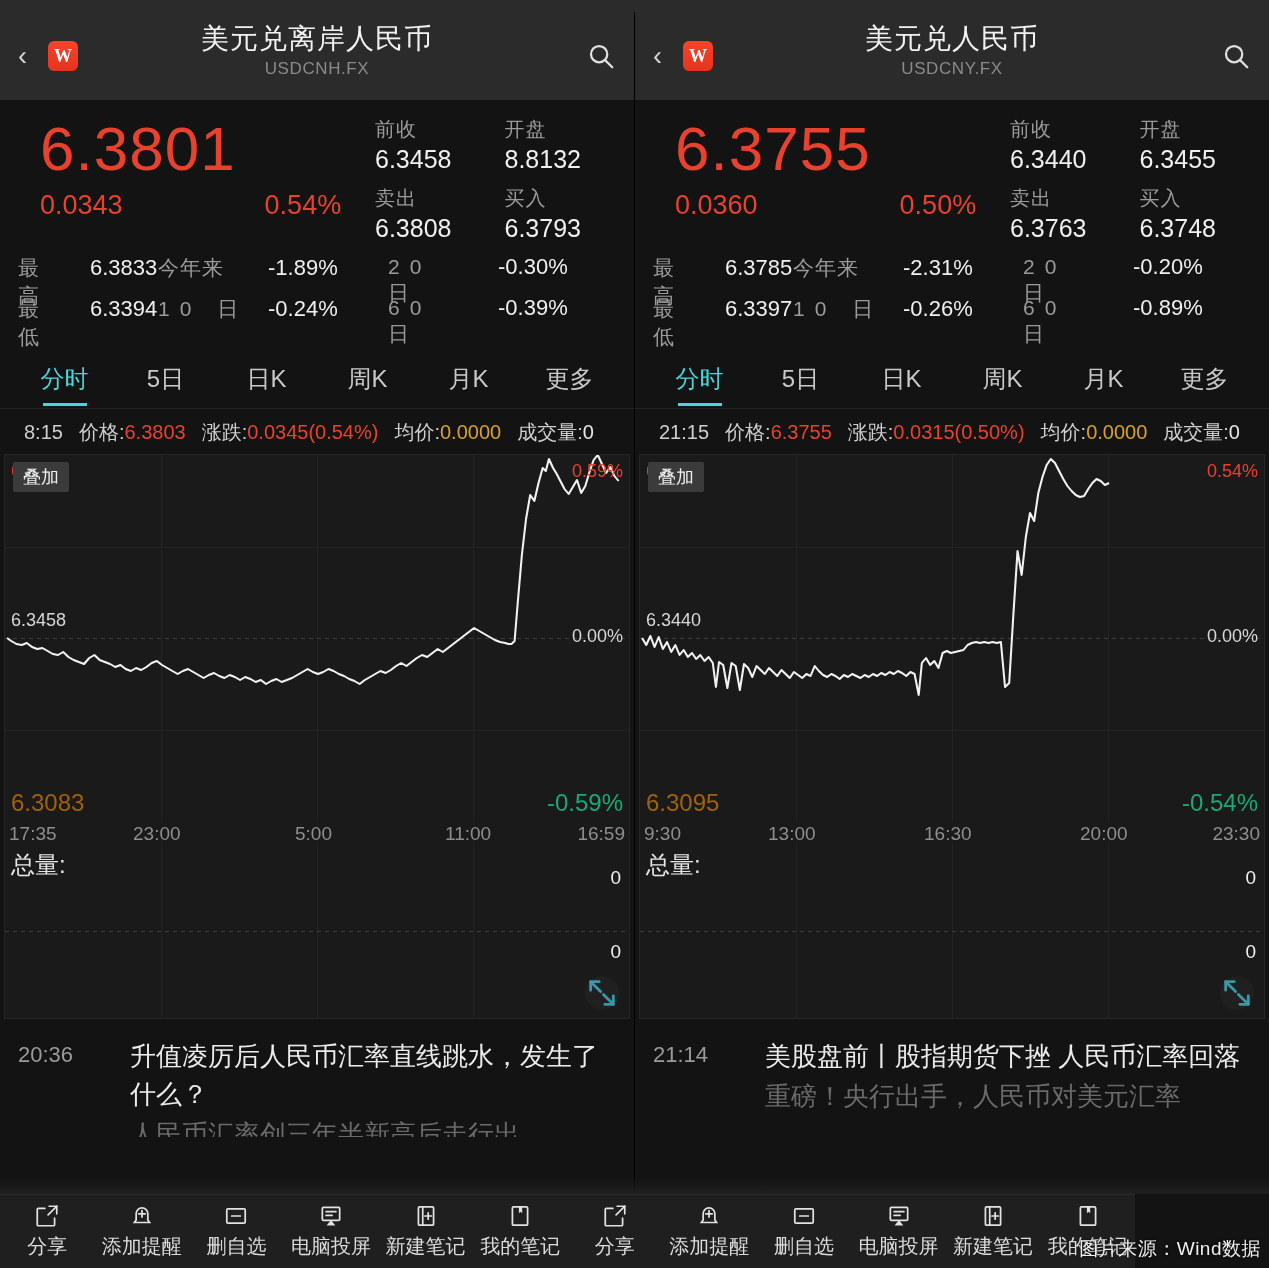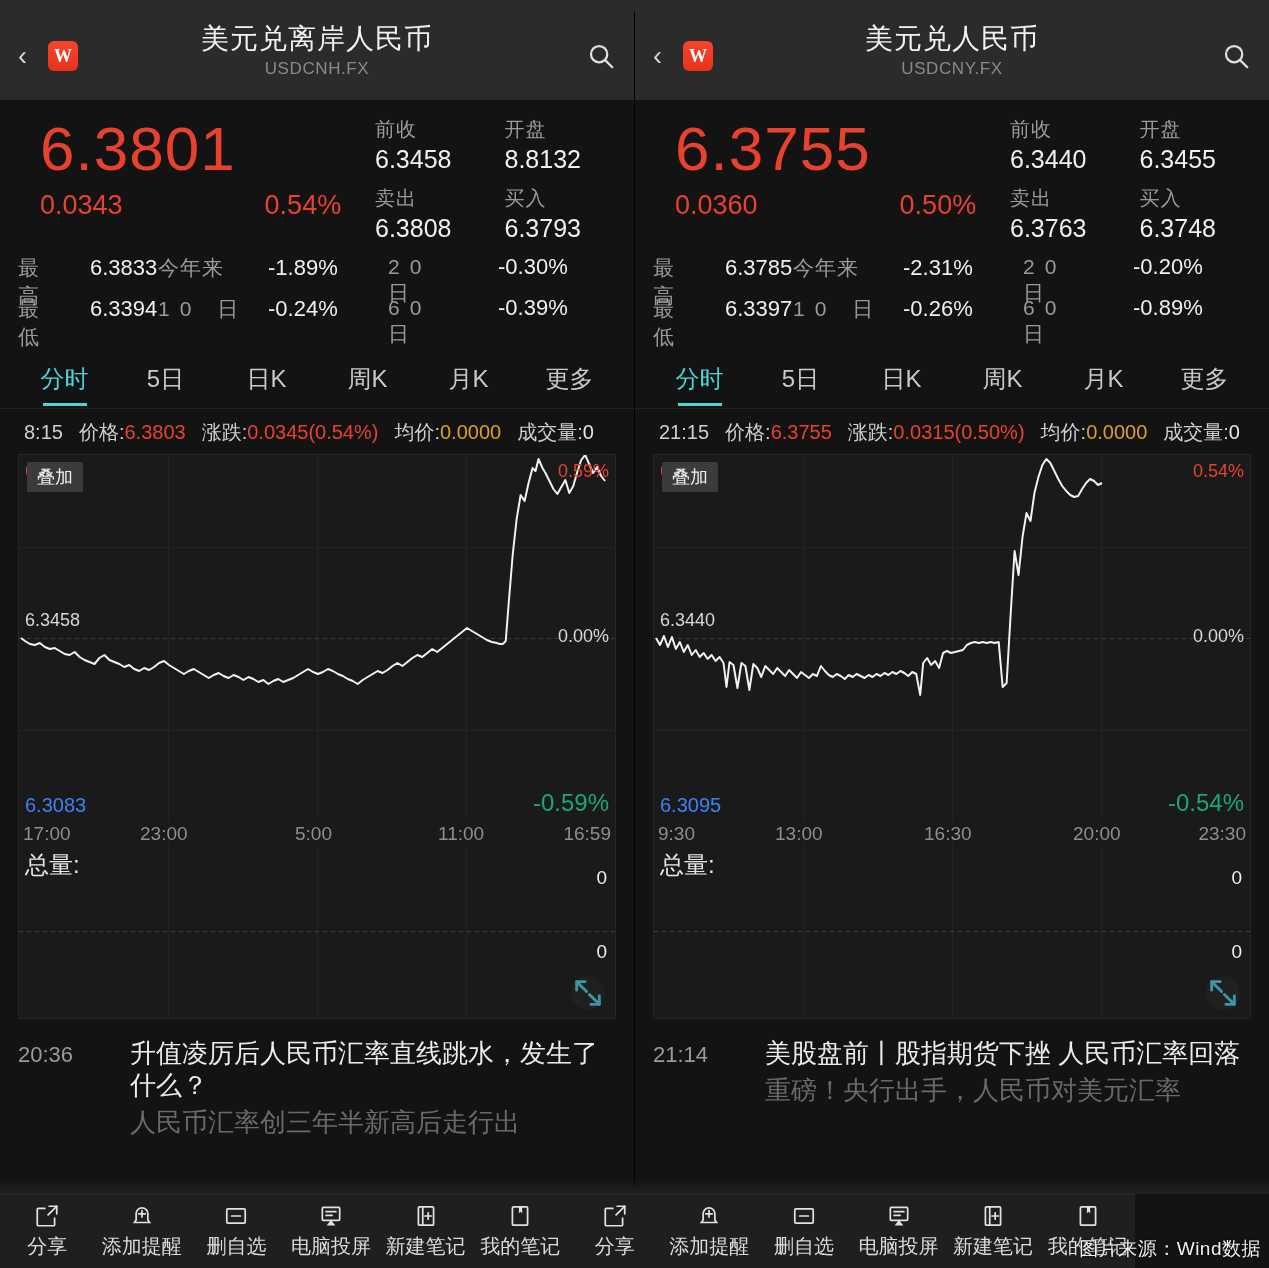--- a/index.html
+++ b/index.html
@@ -92,55 +92,55 @@
   .tabs-rule{ height:1px; background:#232323; margin:0 0px; }
 
   
   .cinfo{ display:flex; align-items:center; gap:16px; padding:10px 18px 8px 24px;
           font-size:20px; color:#cfcfcf; white-space:nowrap;}
   .cinfo .red{ color:#e8422f; }
   .cinfo .yel{ color:#d8a22a; }
   .cinfo .w{ color:#e8e8e8;}
 
   
-  .chart-wrap{ position:relative; margin:0 18px; height:565px; background:#1a1a1a;
+  .chart-wrap{ position:relative; margin:0 4px; height:565px; background:#1a1a1a;
                border:1px solid #262626; }
   .overlay-btn{
     position:absolute; top:7px; left:8px; background:#3b3b3b; color:#efefef;
     font-size:18px; padding:3px 10px; border-radius:2px; z-index:4; cursor:pointer;
   }
   .price-pane{ position:absolute; top:0; left:0; right:0; height:366px; }
   .vol-pane{ position:absolute; top:388px; left:0; right:0; bottom:0; }
   .grid-v{ position:absolute; top:0; bottom:0; width:1px; background:#232323; }
   .grid-h{ position:absolute; left:0; right:0; height:1px; background:#232323; }
   .mid-line{ position:absolute; left:0; right:0; height:1px;
              background:repeating-linear-gradient(90deg,#3e3e3e 0 4px,transparent 4px 8px); }
   .lbl-tl{ position:absolute; top:6px; left:6px; font-size:18px; color:#e8422f; }
   .lbl-tr{ position:absolute; top:6px; right:6px; font-size:18px; color:#e8422f; }
   .lbl-ml{ position:absolute; left:6px; font-size:18px; color:#d7d7d7; }
   .lbl-mr{ position:absolute; right:6px; font-size:18px; color:#d7d7d7; }
-  .lbl-bl{ position:absolute; left:6px; font-size:20px; color:#3b82f6; }
+  .lbl-bl{ position:absolute; left:6px; font-size:24px; color:#a16207; }
   .lbl-br{ position:absolute; right:6px; font-size:24px; color:#19a974; }
   .xaxis{ position:absolute; left:0; right:0; display:flex; font-size:19px; color:#8e8e8e; }
   .xaxis span{ position:absolute; }
   .vol-title{ position:absolute; top:6px; left:6px; font-size:24px; color:#e6e6e6; }
   .vol-num{ position:absolute; right:8px; font-size:19px; color:#efefef; }
   .expand{
     position:absolute; right:10px; bottom:8px; width:34px; height:34px;
     border-radius:50%; background:#202020; display:flex; align-items:center;
     justify-content:center; cursor:pointer;
   }
   .sparkline{ position:absolute; inset:0; }
   .sparkline svg{ width:100%; height:100%; display:block; }
 
   
   .news{ padding:18px 18px 0 18px; position:relative; height:118px; overflow:hidden; }
   .news-item{ display:flex; align-items:flex-start; }
   .news-time{ color:#9a9a9a; font-size:22px; width:112px; flex:0 0 112px; padding-top:5px;}
-  .news-title{ color:#ececec; font-size:26px; line-height:32px; }
+  .news-title{ color:#ececec; font-size:26px; line-height:38px; }
   .news-ghost{ color:#6a6a6a; font-size:26px; line-height:38px; margin-left:112px;
                margin-top:2px; white-space:nowrap; }
 
   
   .bottombar{
     position:absolute; left:0; bottom:0; width:1135px; height:74px;
     background:#1f1f1f; display:flex; border-top:1px solid #2a2a2a;
   }
   .bb-half{ width:634.5px; display:flex; }
   .bb-item{ flex:1; display:flex; flex-direction:column; align-items:center;
@@ -274,21 +274,21 @@
           </div>
           <div class="lbl-tl">6.3833</div>
           <div class="lbl-tr">0.59%</div>
           <div class="lbl-ml" style="top:calc(50% - 28px)">6.3458</div>
           <div class="lbl-mr" style="top:calc(50% - 12px)">0.00%</div>
           <div class="lbl-bl" style="bottom:4px">6.3083</div>
           <div class="lbl-br" style="bottom:4px">-0.59%</div>
         </div>
 
         <div class="xaxis" style="top:368px">
-          <span style="left:4px">17:00</span>
+          <span style="left:4px">17:35</span>
           <span style="left:25%;margin-left:-28px">23:00</span>
           <span style="left:50%;margin-left:-22px">5:00</span>
           <span style="left:75%;margin-left:-28px">11:00</span>
           <span style="right:4px">16:59</span>
         </div>
 
         <div class="vol-pane">
           <div class="grid-v" style="left:25%"></div>
           <div class="grid-v" style="left:50%"></div>
           <div class="grid-v" style="left:75%"></div>

